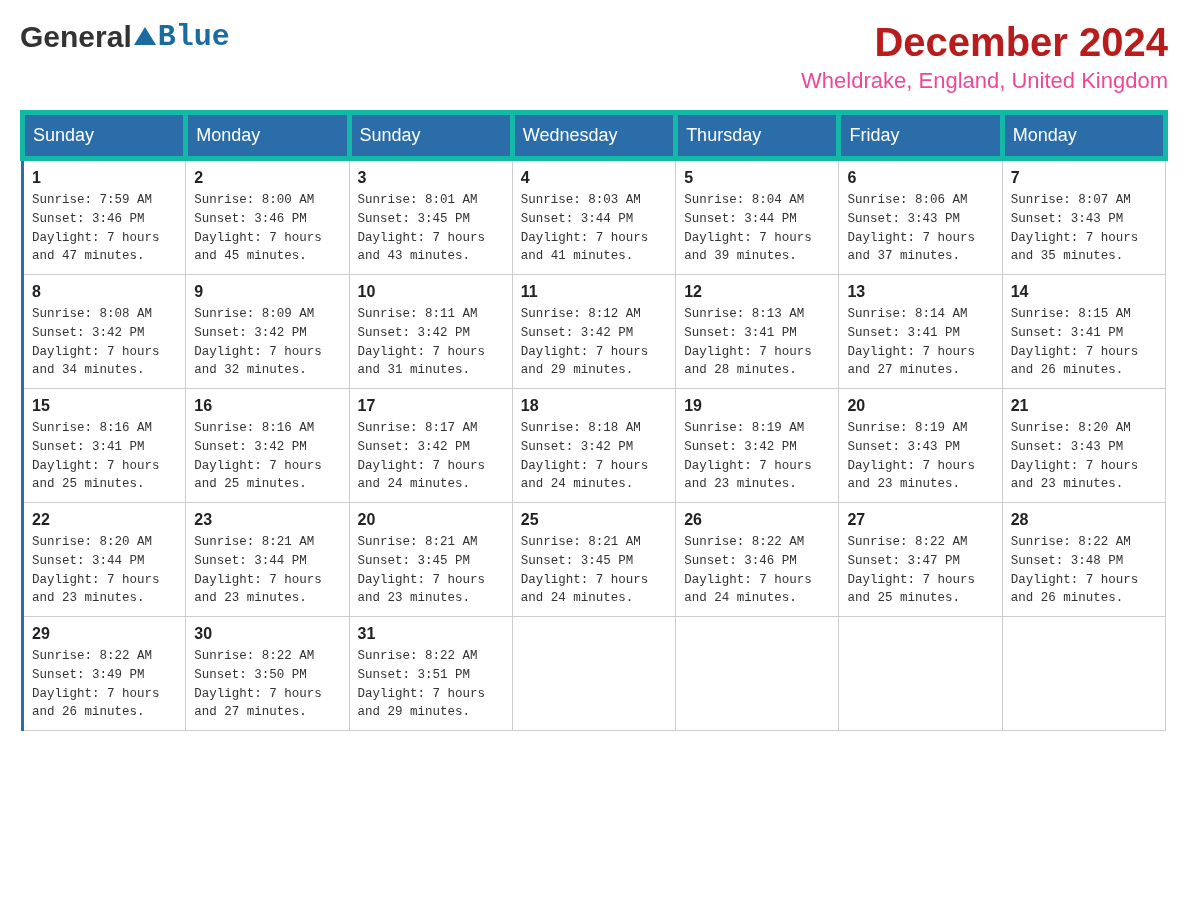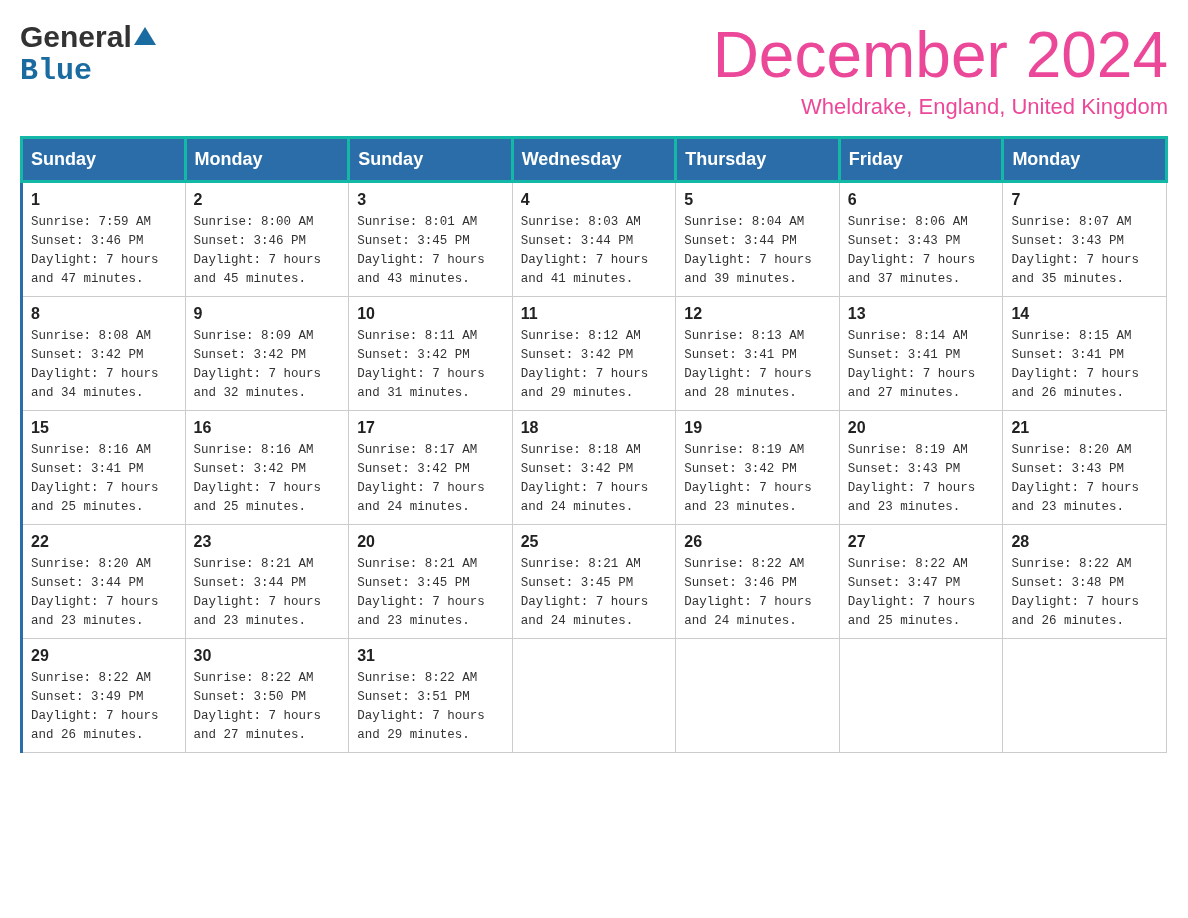--- a/index.html
+++ b/index.html
@@ -11,50 +11,49 @@
       min-height: 918px;
     }
     .header {
       display: flex;
       justify-content: space-between;
       align-items: flex-start;
       margin-bottom: 16px;
     }
     .logo {
       display: flex;
-      flex-direction: column;
       align-items: flex-start;
     }
     .title-section {
       text-align: right;
     }
     .calendar-title {
-      font-size: 64px;
-      font-weight: normal;
-      color: #ec4899;
+      font-size: 40px;
+      font-weight: bold;
+      color: #b91c1c;
       line-height: 1.1;
     }
     .calendar-subtitle {
       font-size: 22px;
       color: #ec4899;
       margin-top: 4px;
     }
     table {
       width: 100%;
       border-collapse: collapse;
       table-layout: fixed;
     }
     thead tr th {
       background-color: #2a6da8;
       color: #fff;
       font-size: 18px;
-      font-weight: bold;
+      font-weight: normal;
       padding: 10px 8px;
       text-align: left;
-      border: 3px solid #14b8a6;
+      border: 5px solid #14b8a6;
     }
     tbody tr td {
       border: 1px solid #ccc;
       vertical-align: top;
       padding: 8px;
       min-height: 100px;
       height: 110px;
     }
     tbody tr:last-child td {
       height: auto;

